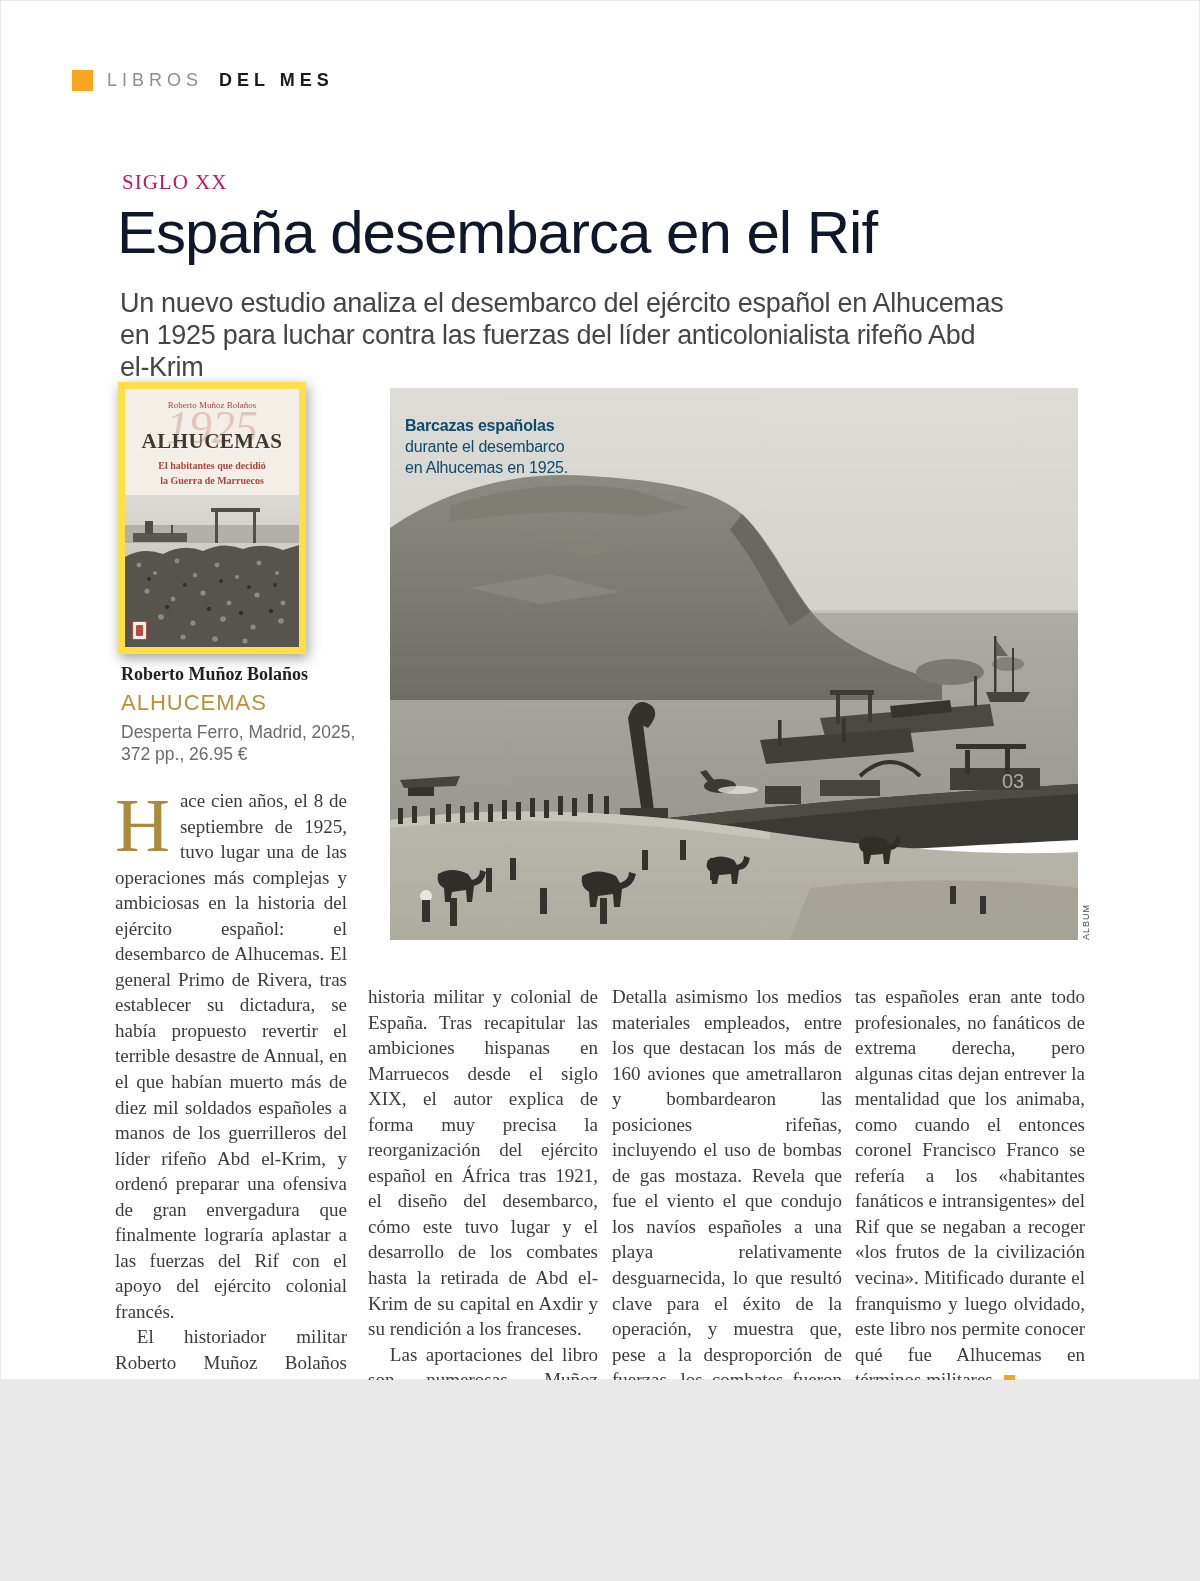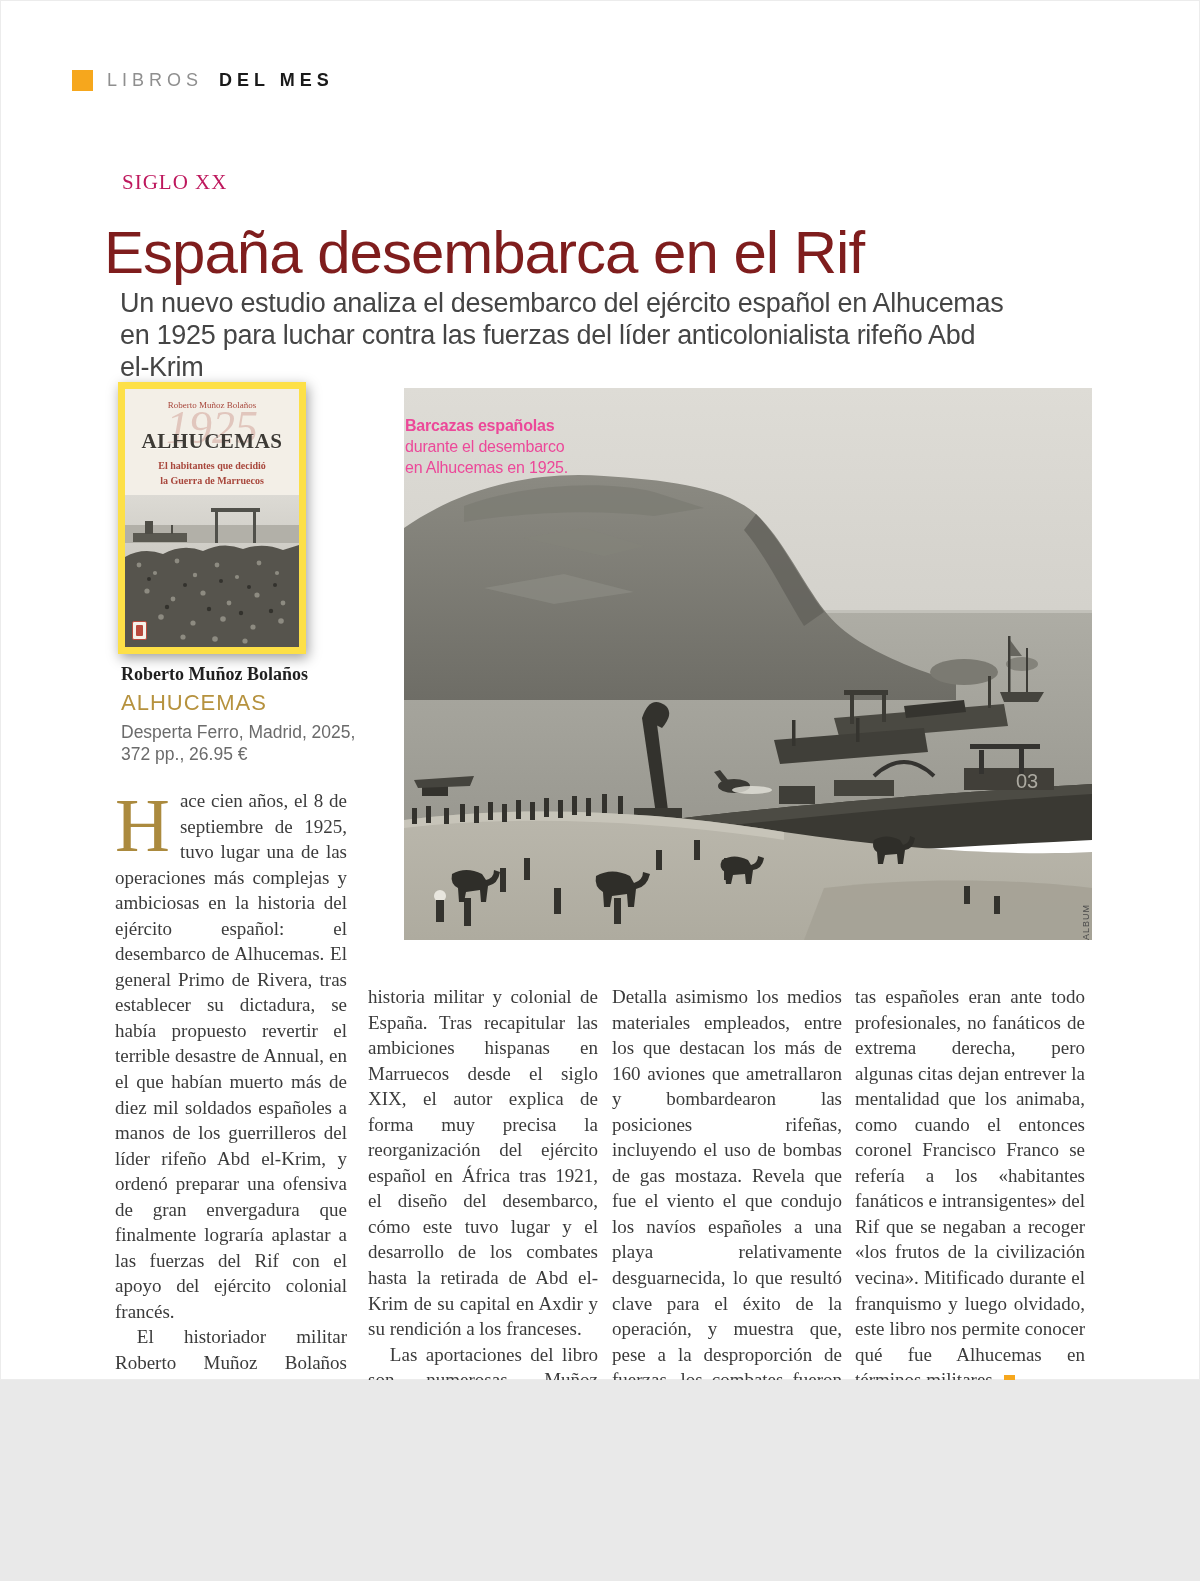--- a/index.html
+++ b/index.html
@@ -13,22 +13,22 @@
   
   .section-header { position:absolute; left:72px; top:70px; display:flex; align-items:center; }
   .accent-square { width:21px; height:21px; background:#F6A71D; }
   .section-label { margin-left:14px; font-size:18px; letter-spacing:5px; }
   .section-label .light { color:#8f8f8f; font-weight:normal; }
   .section-label .bold  { color:#1a1a1a; font-weight:bold; margin-left:6px; }
 
   
   .kicker { position:absolute; left:122px; top:170px; font-family:"Liberation Serif", serif;
             font-size:21px; color:#be185d; letter-spacing:1px; }
-  .headline { position:absolute; left:104px; top:198px; width:1000px;
-              font-size:60px; font-weight:normal; letter-spacing:-1px; color:#7f1d1d;margin-top:20px; }
+  .headline { position:absolute; left:117px; top:198px; width:1000px;
+              font-size:60px; font-weight:normal; letter-spacing:-1px; color:#0f172a; }
   .standfirst { position:absolute; left:120px; top:288px; width:888px;
                 font-size:27px; color:#454545; line-height:1.18; letter-spacing:-0.3px; }
 
   
   .cover { position:absolute; left:118px; top:382px; width:188px; height:272px;
            background:#fde047; padding:7px; box-shadow:2px 4px 12px rgba(0,0,0,0.38); }
   .cover-inner { position:relative; width:100%; height:100%; background:#f3efe7; overflow:hidden; }
   .cover-author { position:absolute; top:11px; width:100%; text-align:center;
                   font-family:"Liberation Serif", serif; font-size:9px; color:#a8473c; }
   .cover-ghost { position:absolute; top:12px; width:100%; text-align:center;
@@ -47,24 +47,24 @@
   .cover-emblem::after { content:""; position:absolute; left:3px; top:3px; width:7px; height:11px;
                          background:#b94a3e; border-radius:1px; }
 
   
   .book-meta { position:absolute; left:121px; top:664px; width:250px; }
   .bm-author { font-family:"Liberation Serif", serif; font-weight:bold; font-size:18px; color:#1f1f1f; }
   .bm-title  { margin-top:5px; font-size:22px; color:#B6923E; letter-spacing:1px; }
   .bm-pub    { margin-top:5px; font-size:17.5px; color:#6b6b6b; line-height:1.26; }
 
   
-  .photo { position:absolute; left:404px; top:388px; width:688px; height:552px; overflow:hidden; }
+  .photo { position:absolute; left:390px; top:388px; width:688px; height:552px; overflow:hidden; }
   .photo svg { display:block; }
   .photo-caption { position:absolute; left:405px; top:415px; width:220px;
-                   font-size:16px; line-height:1.32; color:#ec4899; letter-spacing:-0.2px; }
+                   font-size:16px; line-height:1.32; color:#0c4a6e; letter-spacing:-0.2px; }
   .photo-caption .cap-bold { font-weight:bold; }
   .photo-caption .cap-rest { white-space:pre-line; }
   .photo-credit { position:absolute; left:1081px; top:896px; height:44px;
                   writing-mode:vertical-rl; transform:rotate(180deg);
                   font-size:9px; letter-spacing:1px; color:#4a4a4a; }
 
   
   .col { position:absolute; width:232px; font-family:"Liberation Serif", serif;
          font-size:19px; line-height:1.345; color:#3b3b3b; text-align:justify; }
   .col p + p { text-indent:1.15em; }

